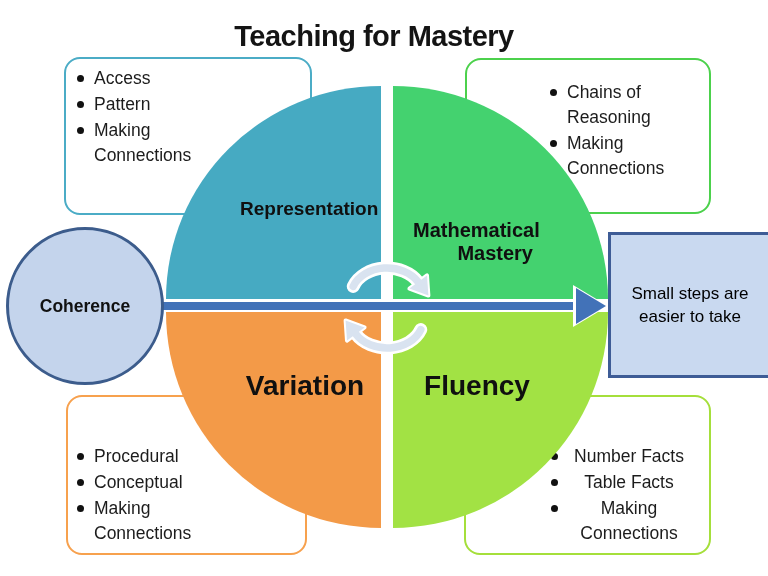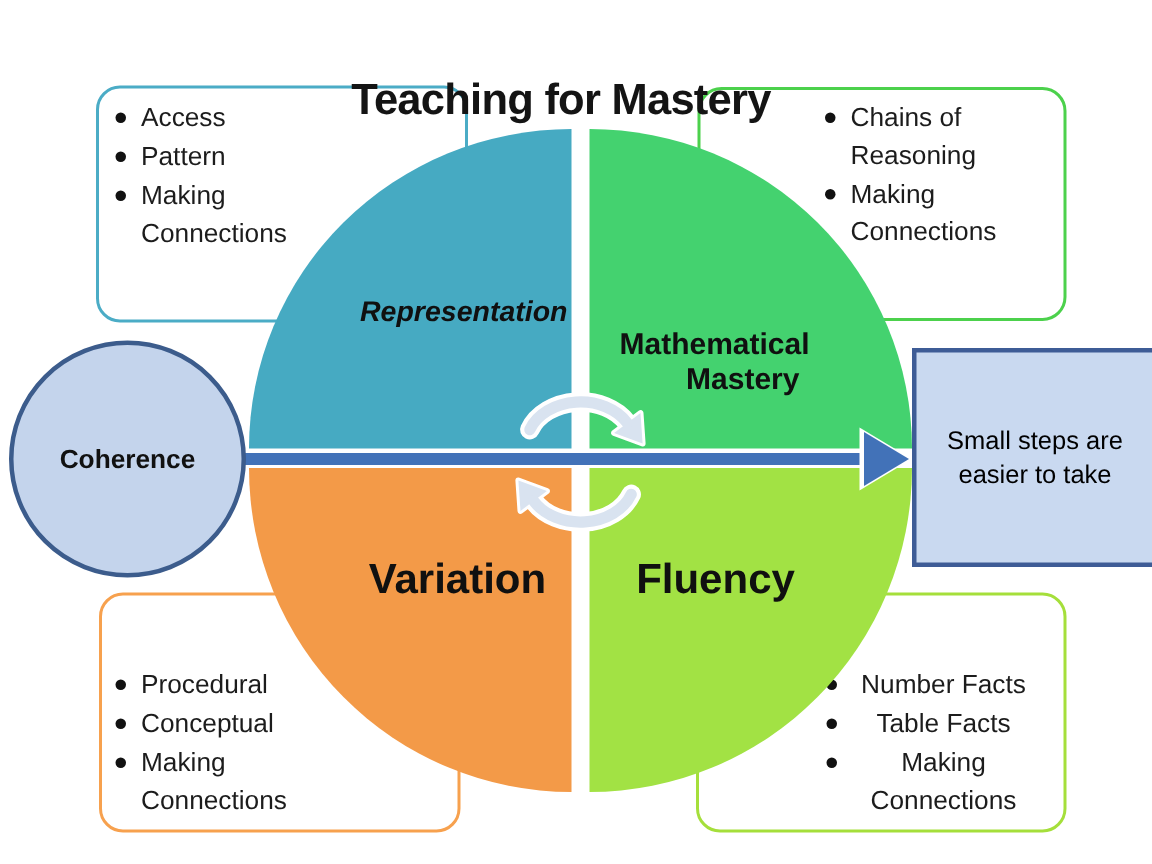--- a/index.html
+++ b/index.html
@@ -7,21 +7,20 @@
     position:relative;width:768px;height:576px;background:#ffffff;overflow:hidden;
     font-family:"Liberation Sans",sans-serif;color:#111111;
   }
   .abs{position:absolute;}
 
   
   .title{
     left:204px;top:20px;width:340px;text-align:center;
     font-size:29px;font-weight:700;color:#141414;letter-spacing:-0.5px;
     z-index:3;
-    margin-top:31px;
   }
 
   
   .callout{
     background:#ffffff;border:2.5px solid;border-radius:16px;z-index:1;box-sizing:border-box;
   }
   .callout.tl{left:64px;top:57px;width:248px;height:158px;border-color:#4BACC6;}
   .callout.tr{left:465px;top:58px;width:246px;height:156px;border-color:#4CD14C;}
   .callout.bl{left:66px;top:395px;width:241px;height:160px;border-color:#F7A14E;}
   .callout.br{left:464px;top:395px;width:247px;height:160px;border-color:#A5DF3B;}
@@ -29,34 +28,34 @@
   
   ul.bullets{
     list-style:none;margin:0;padding:0;z-index:1;
     font-size:17.5px;line-height:25px;color:#1c1c1c;
   }
   ul.bullets li{position:relative;padding-left:18px;width:122px;margin-bottom:1px;}
   ul.bullets li::before{
     content:"";position:absolute;left:1px;top:9px;width:7px;height:7px;border-radius:50%;background:#111;
   }
   .list-tl{left:76px;top:66px;}
-  .list-tr{left:549px;top:66px;}
+  .list-tr{left:549px;top:80px;}
   .list-bl{left:76px;top:444px;}
   .list-br{left:550px;top:444px;text-align:center;}
 
   
   .quad{z-index:2;}
   .q-tl{left:166px;top:86px;width:215px;height:213px;background:#46AAC2;border-top-left-radius:100% 100%;}
   .q-tr{left:393px;top:86px;width:215px;height:213px;background:#44D26F;border-top-right-radius:100% 100%;}
   .q-bl{left:166px;top:312px;width:215px;height:216px;background:#F39A48;border-bottom-left-radius:100% 100%;}
   .q-br{left:393px;top:312px;width:215px;height:216px;background:#A2E244;border-bottom-right-radius:100% 100%;}
 
   
   .quad-label{z-index:3;font-weight:700;color:#101010;}
-  .lbl-rep{left:240px;top:194px;font-size:19px;line-height:29px;font-style:italic;}
+  .lbl-rep{left:240px;top:194px;font-size:19px;line-height:29px;}
   .lbl-math{left:413px;top:203px;width:120px;text-align:right;font-size:20px;line-height:23px;margin-top:16px;}
   .lbl-var{left:238px;top:370px;width:134px;text-align:center;font-size:28px;}
   .lbl-flu{left:412px;top:370px;width:130px;text-align:center;font-size:28px;}
 
   
   .coherence{
     left:6px;top:227px;width:158px;height:158px;border-radius:50%;
     background:#C4D4EC;border:3px solid #3C5C8C;box-sizing:border-box;
     display:flex;align-items:center;justify-content:center;
     font-size:17.5px;font-weight:700;z-index:6;text-align:center;

